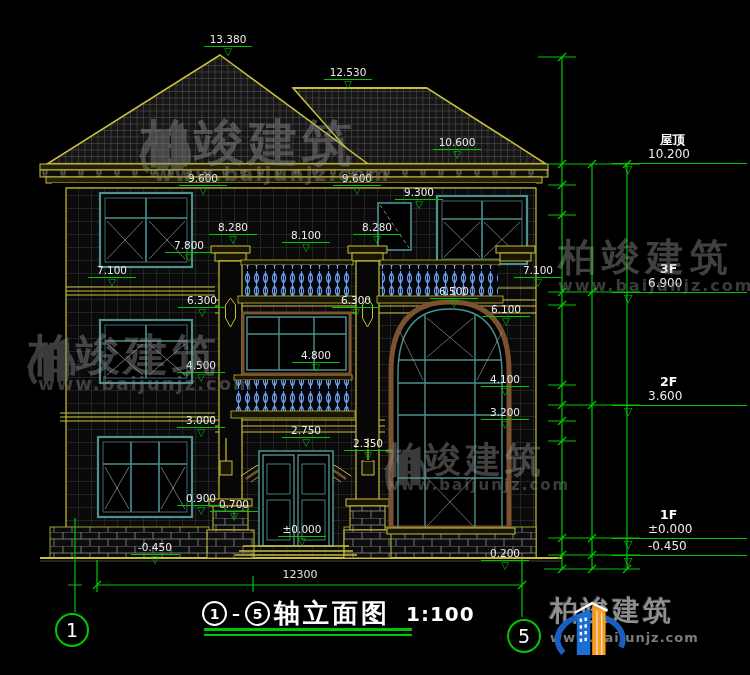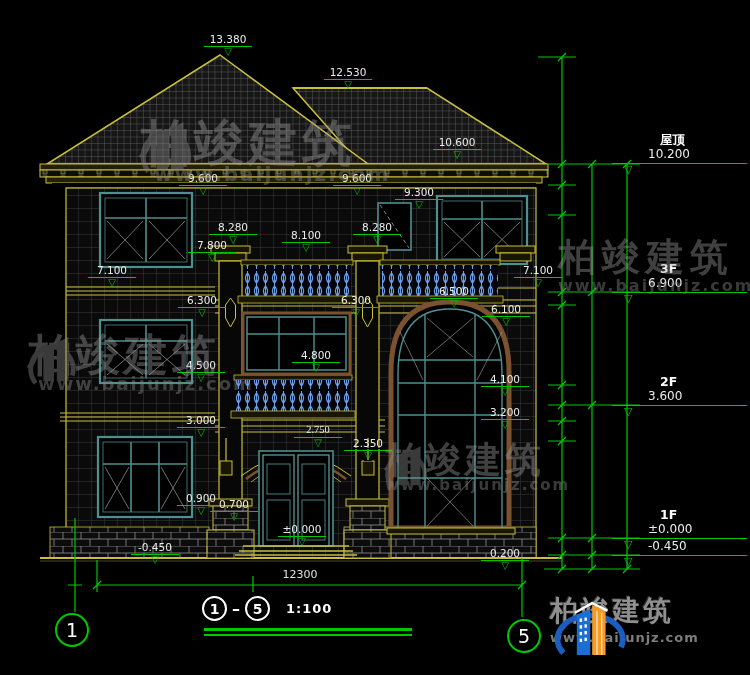--- a/index.html
+++ b/index.html
@@ -26,21 +26,21 @@
   .fm-elev{position:absolute;left:36px;top:-16px;color:#ececec;font-size:12px;white-space:nowrap;}
   
   .bubble{position:absolute;width:30px;height:30px;border:2px solid #00c800;border-radius:50%;
           display:flex;align-items:center;justify-content:center;color:#fff;font-size:19px;}
   
   #title-row{position:absolute;left:202px;top:596px;display:flex;align-items:center;gap:4px;color:#fff;}
   .circ{display:inline-flex;width:21px;height:21px;border:2px solid #fff;border-radius:50%;
         align-items:center;justify-content:center;font-size:14px;font-weight:bold;}
   .tdash{font-weight:bold;font-size:16px;margin:0 1px;}
   .tname{font-size:26px;font-weight:bold;letter-spacing:3px;white-space:nowrap;}
-  .tscale{font-size:13px;font-weight:bold;margin-left:12px;letter-spacing:1px;}
+  .tscale{font-size:20px;font-weight:bold;margin-left:12px;letter-spacing:1px;}
   .tuline{position:absolute;left:204px;width:208px;background:#00c800;}
   
   .wm{position:absolute;display:flex;align-items:flex-start;opacity:0.42;pointer-events:none;}
   .wm-brand{color:#9a9a9a;font-weight:bold;white-space:nowrap;letter-spacing:4px;line-height:1.0;}
   .wm-url{color:#8a8a8a;font-weight:bold;letter-spacing:2px;white-space:nowrap;}
   #wm1 .wm-brand{font-size:50px;} #wm1 .wm-url{font-size:20px;margin-top:-6px;margin-left:14px;}
   #wm2 .wm-brand{font-size:44px;} #wm2 .wm-url{font-size:18px;margin-top:-4px;margin-left:10px;}
   #wm3 .wm-brand{font-size:38px;letter-spacing:6px;} #wm3 .wm-url{font-size:16px;margin-top:0;}
   #wm4 .wm-brand{font-size:36px;} #wm4 .wm-url{font-size:15px;margin-top:-2px;}
   
@@ -269,21 +269,21 @@
       <div class="annot" style="left: 377px; top: 221px;">
         <span class="t">8.280</span>
         <span class="l"></span>
         <span class="v"></span>
       </div>
       <div class="annot" style="left: 306px; top: 229px;">
         <span class="t">8.100</span>
         <span class="l"></span>
         <span class="v"></span>
       </div>
-      <div class="annot" style="left: 212px; top: 239px;">
+      <div class="annot" style="left: 189px; top: 239px;">
         <span class="t">7.800</span>
         <span class="l"></span>
         <span class="v"></span>
       </div>
       <div class="annot" style="left: 112px; top: 264px;">
         <span class="t">7.100</span>
         <span class="l"></span>
         <span class="v"></span>
       </div>
       <div class="annot" style="left: 538px; top: 264px;">
@@ -329,21 +329,21 @@
       <div class="annot" style="left: 505px; top: 406px;">
         <span class="t">3.200</span>
         <span class="l"></span>
         <span class="v"></span>
       </div>
       <div class="annot" style="left: 201px; top: 414px;">
         <span class="t">3.000</span>
         <span class="l"></span>
         <span class="v"></span>
       </div>
-      <div class="annot" style="left: 318px; top: 424px; font-family: Liberation Serif, serif;">
+      <div class="annot" style="left: 306px; top: 424px;">
         <span class="t">2.750</span>
         <span class="l"></span>
         <span class="v"></span>
       </div>
       <div class="annot" style="left: 368px; top: 437px; text-decoration: underline;">
         <span class="t">2.350</span>
         <span class="l"></span>
         <span class="v"></span>
       </div>
       <div class="annot" style="left: 201px; top: 492px;">
@@ -426,20 +426,21 @@
 
   <div class="dim-h" style="left:300px;top:568px">12300</div>
 
   <div class="bubble" style="left:55px;top:613px">1</div>
   <div class="bubble" style="left:507px;top:619px">5</div>
 
   <div id="title-row">
     <span class="circ">1</span>
     <span class="tdash">–</span>
     <span class="circ">5</span>
+    <span class="tname">轴立面图</span>
     <span class="tscale">1:100</span>
   </div>
   <div class="tuline" style="top:628px;height:3px"></div>
   <div class="tuline" style="top:634px;height:2px"></div>
 
   <div class="wm" id="wm1" style="left:140px;top:118px">
     <svg width="54" height="66" viewBox="0 0 52 64">
       <path d="M8,52 A22,23 0 1,1 46,44" stroke="#8a8a8a" fill="none" stroke-width="5"></path>
       <rect x="16" y="14" width="11" height="36" fill="#8a8a8a"></rect>
       <polygon points="30,10 42,4 42,50 30,50" fill="#8a8a8a"></polygon>

